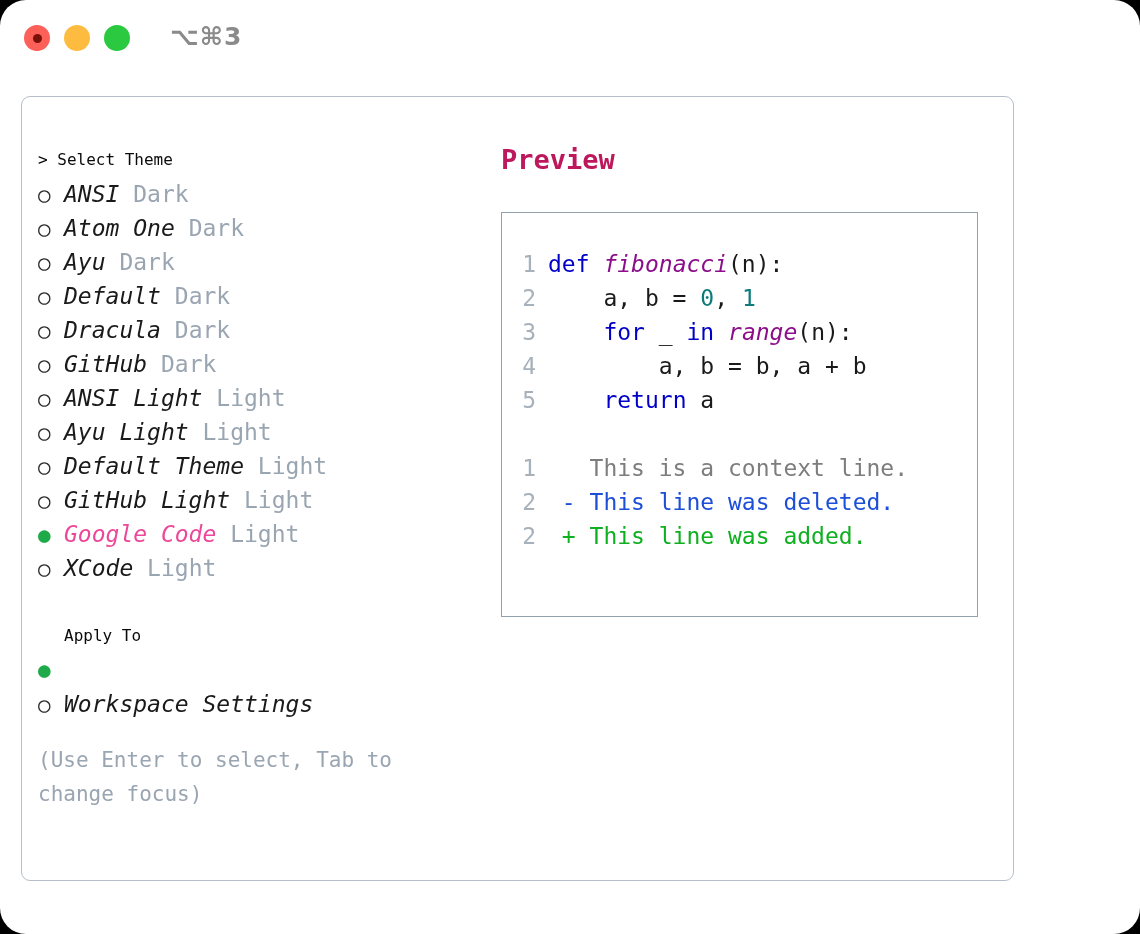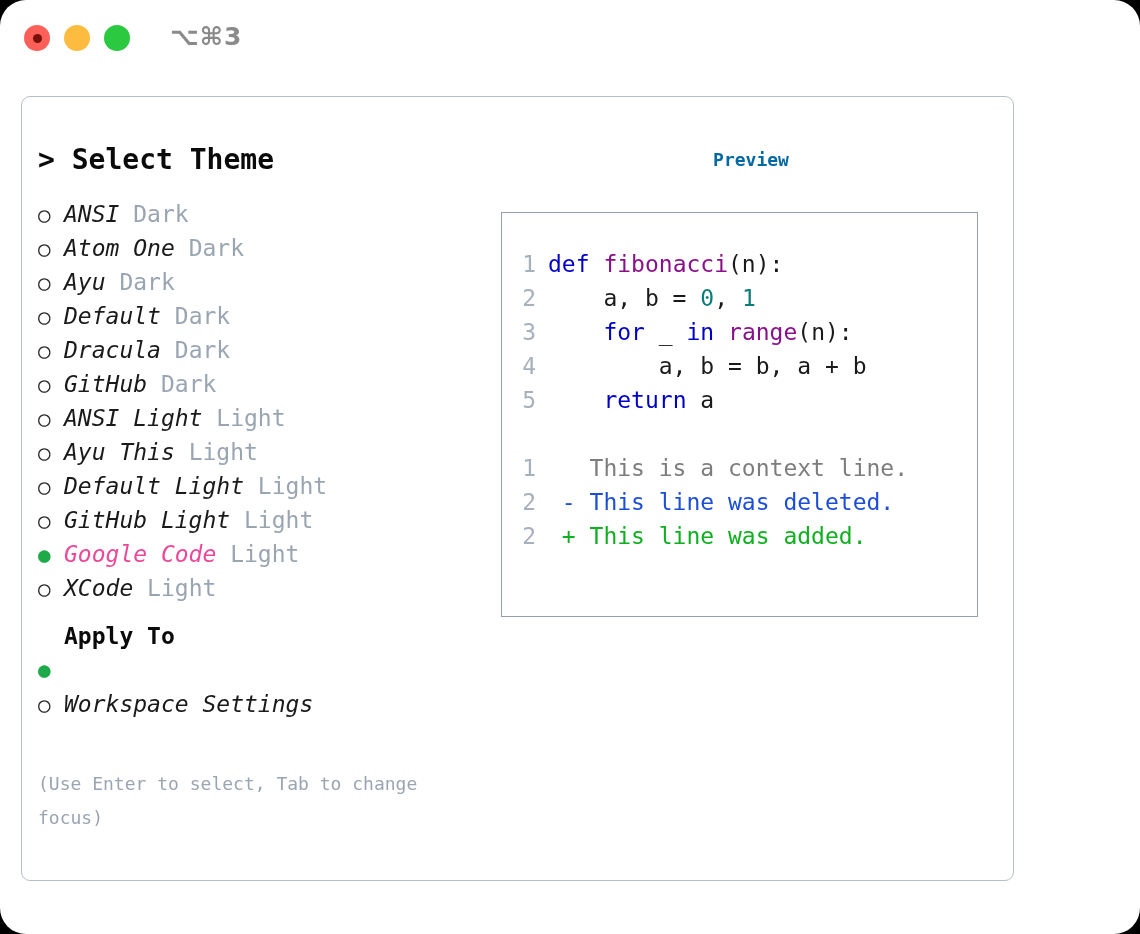--- a/index.html
+++ b/index.html
@@ -73,22 +73,22 @@
   }
 
   
   #left-col {
     position: absolute;
     left: 16px; top: 46px;
     width: 440px;
   }
 
   .sec-header {
-    font-size: 28px;
-    font-weight: bold;
+    font-size: 16px;
+    font-weight: normal;
     color: #0a0a0a;
     line-height: 34px;
     white-space: pre;
   }
 
   .opt-row {
     display: flex;
     align-items: baseline;
     line-height: 34px;
     height: 34px;
@@ -97,54 +97,53 @@
   }
   .bullet {
     width: 26px;
     flex: 0 0 26px;
     color: #2b2b2b;
     font-size: 21px;
   }
   .opt-row.sel .bullet { color: #1faa4a; }
   .opt-label { color: #1a1a1a; font-style: italic; }
   .opt-row.sel .opt-label { color: #ec4899; }
-  .opt-badge { color: #9aa5b2; margin-top: 20px; }
+  .opt-badge { color: #9aa5b2; }
 
   .gap-block { height: 34px; }
 
   #apply-header {
-    font-size: 23px;
-    font-weight: bold;
+    font-size: 16px;
+    font-weight: normal;
     color: #0a0a0a;
     line-height: 34px;
     padding-left: 26px;
     white-space: pre;
   }
 
   #hint {
-    margin-top: 46px;
-    font-size: 18px;
+    margin-top: 22px;
+    font-size: 21px;
     line-height: 34px;
     color: #9aa5b2;
     width: 420px;
     white-space: pre-wrap;
   }
 
   
   #right-col {
     position: absolute;
     left: 479px; top: 46px;
     width: 500px;
   }
   #preview-title {
-    font-size: 18px;
+    font-size: 27px;
     font-weight: bold;
-    color: #0369a1;
-    line-height: 34px;
-    text-align: center;
+    color: #be185d;
+    line-height: 34px;
   }
   #preview-box {
     margin-top: 35px;
     width: 477px;
     height: 405px;
     border: 1.6px solid #93a0ae;
     background: #ffffff;
     padding: 34px 0 0 0;
   }
 
@@ -158,21 +157,21 @@
   }
   .ln {
     flex: 0 0 46px;
     text-align: right;
     padding-right: 12px;
     color: #a7b1bc;
   }
   .code-txt { color: #1a1a1a; }
 
   .tok-kw   { color: #0000c8; }
-  .tok-fn   { color: #8b0f8b; }
+  .tok-fn   { color: #8b0f8b; font-style: italic; }
   .tok-num  { color: #0e7b7b; }
   .tok-pl   { color: #1a1a1a; }
 
   .diff-ctx  { color: #7d7d7d; }
   .diff-del  { color: #1d4ed8; }
   .diff-add  { color: #0fb020; }
 
   .blank-line { height: 34px; }
 </style>
 </head>
@@ -198,22 +197,22 @@
       <div class="sec-header">&gt; Select Theme</div>
 
       <div id="theme-list">
           <div class="opt-row"><span class="bullet">○</span><span class="opt-label">ANSI</span><span class="opt-badge"> Dark</span></div>
           <div class="opt-row"><span class="bullet">○</span><span class="opt-label">Atom One</span><span class="opt-badge"> Dark</span></div>
           <div class="opt-row"><span class="bullet">○</span><span class="opt-label">Ayu</span><span class="opt-badge"> Dark</span></div>
           <div class="opt-row"><span class="bullet">○</span><span class="opt-label">Default</span><span class="opt-badge"> Dark</span></div>
           <div class="opt-row"><span class="bullet">○</span><span class="opt-label">Dracula</span><span class="opt-badge"> Dark</span></div>
           <div class="opt-row"><span class="bullet">○</span><span class="opt-label">GitHub</span><span class="opt-badge"> Dark</span></div>
           <div class="opt-row"><span class="bullet">○</span><span class="opt-label">ANSI Light</span><span class="opt-badge"> Light</span></div>
-          <div class="opt-row"><span class="bullet">○</span><span class="opt-label">Ayu This</span><span class="opt-badge"> Light</span></div>
-          <div class="opt-row"><span class="bullet">○</span><span class="opt-label">Default Light</span><span class="opt-badge"> Light</span></div>
+          <div class="opt-row"><span class="bullet">○</span><span class="opt-label">Ayu Light</span><span class="opt-badge"> Light</span></div>
+          <div class="opt-row"><span class="bullet">○</span><span class="opt-label">Default Theme</span><span class="opt-badge"> Light</span></div>
           <div class="opt-row"><span class="bullet">○</span><span class="opt-label">GitHub Light</span><span class="opt-badge"> Light</span></div>
           <div class="opt-row sel"><span class="bullet">●</span><span class="opt-label">Google Code</span><span class="opt-badge"> Light</span></div>
           <div class="opt-row"><span class="bullet">○</span><span class="opt-label">XCode</span><span class="opt-badge"> Light</span></div>
         </div>
 
       <div class="gap-block"></div>
 
       <div id="apply-header">Apply To</div>
 
       <div id="apply-list">

